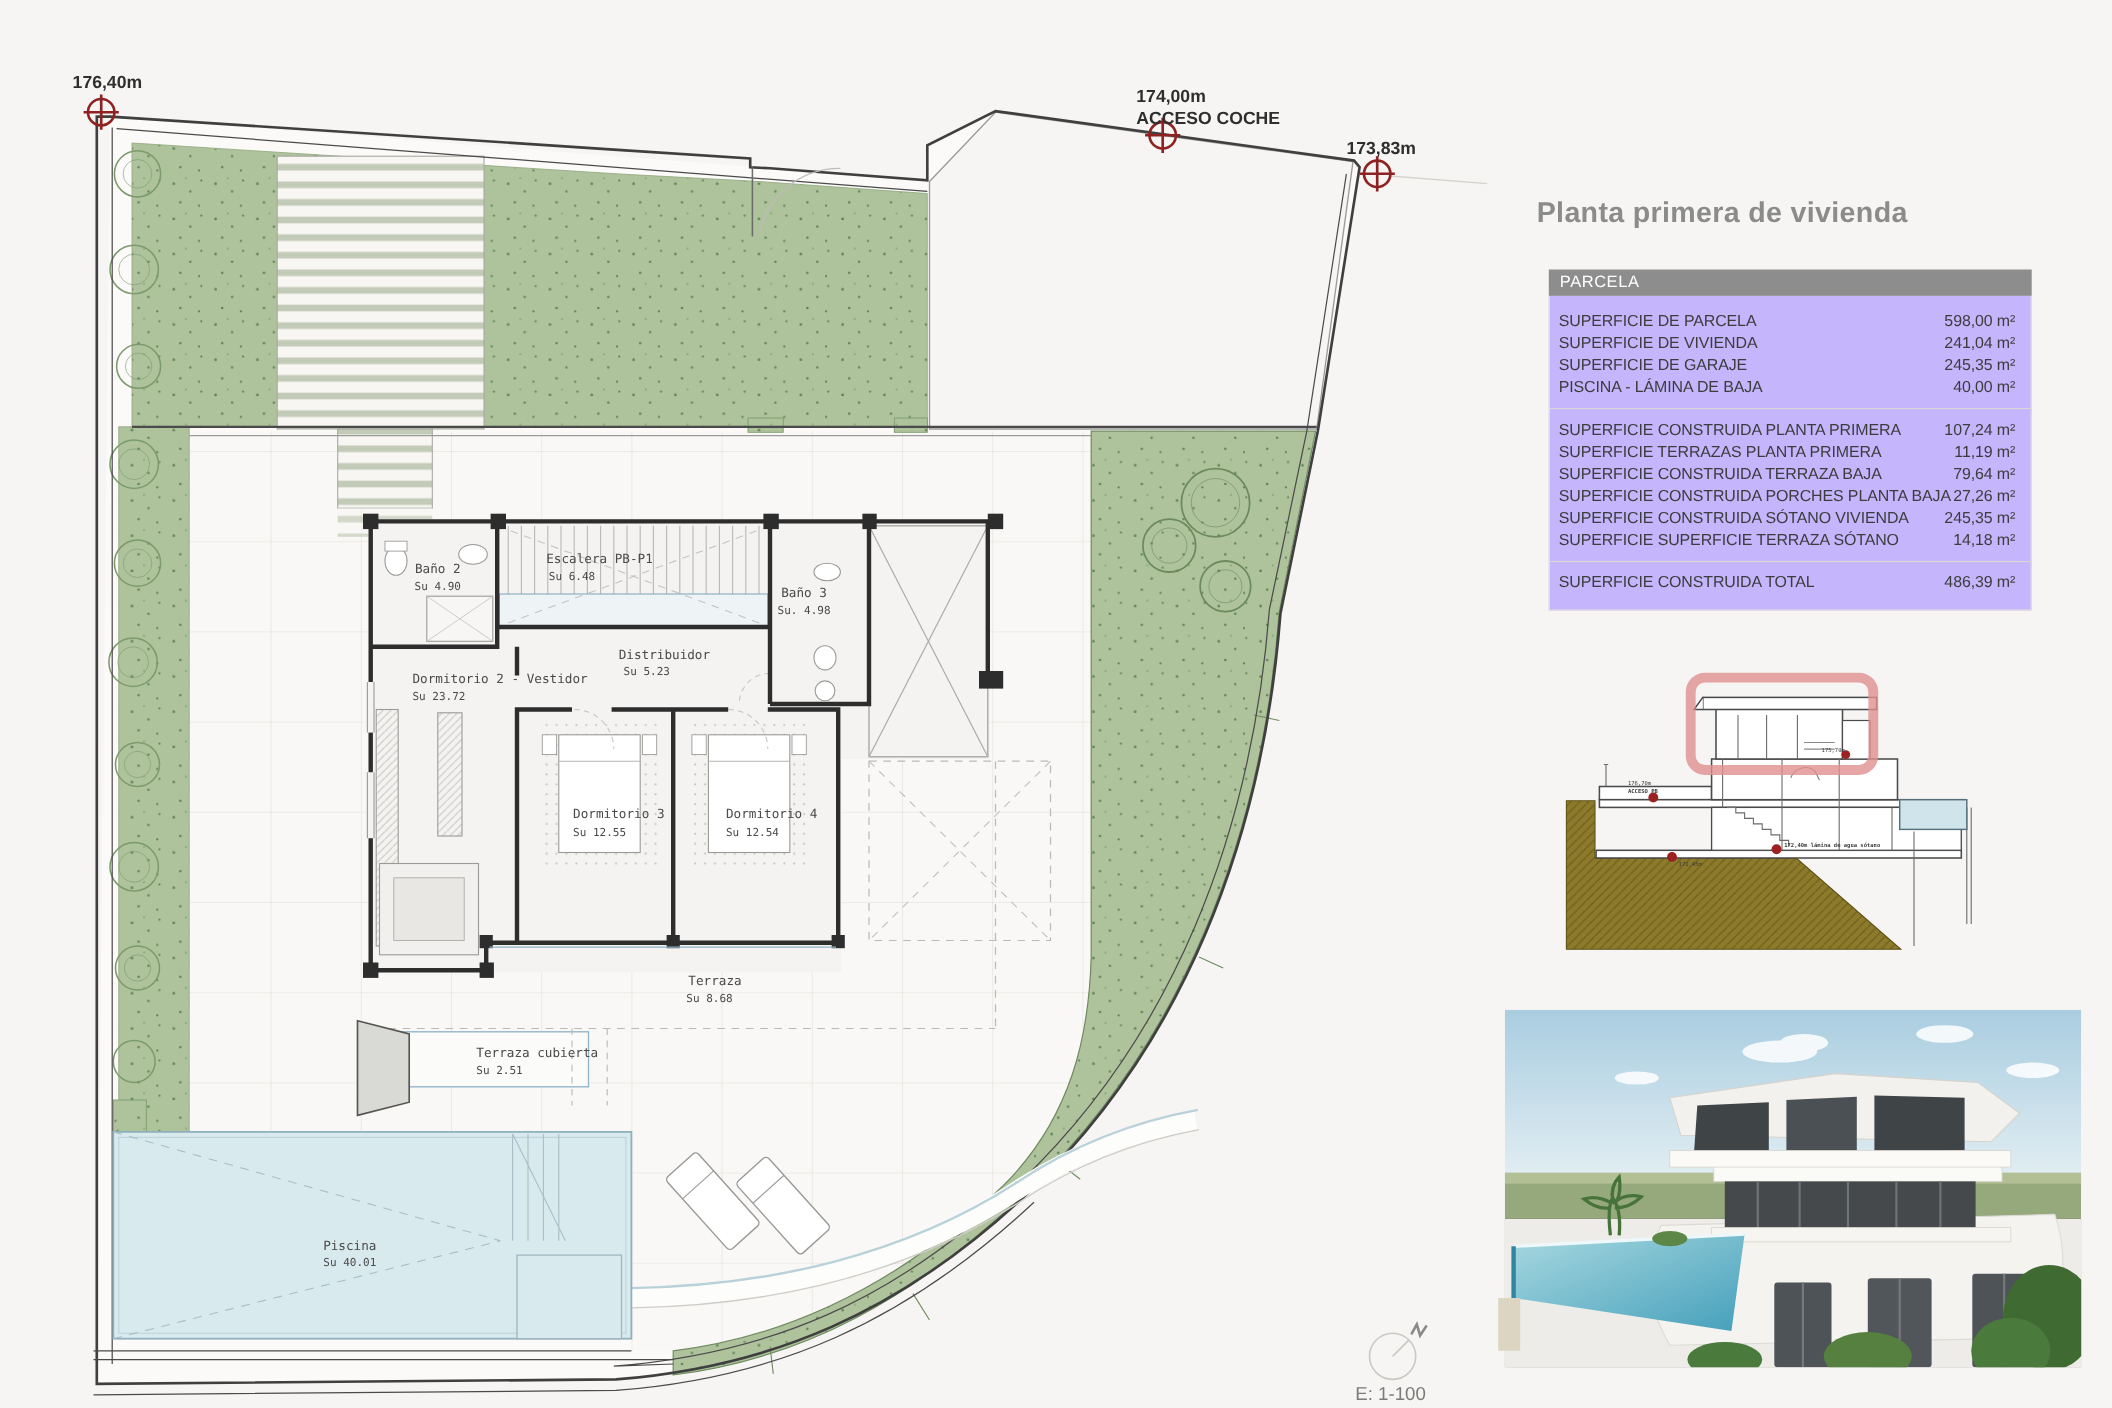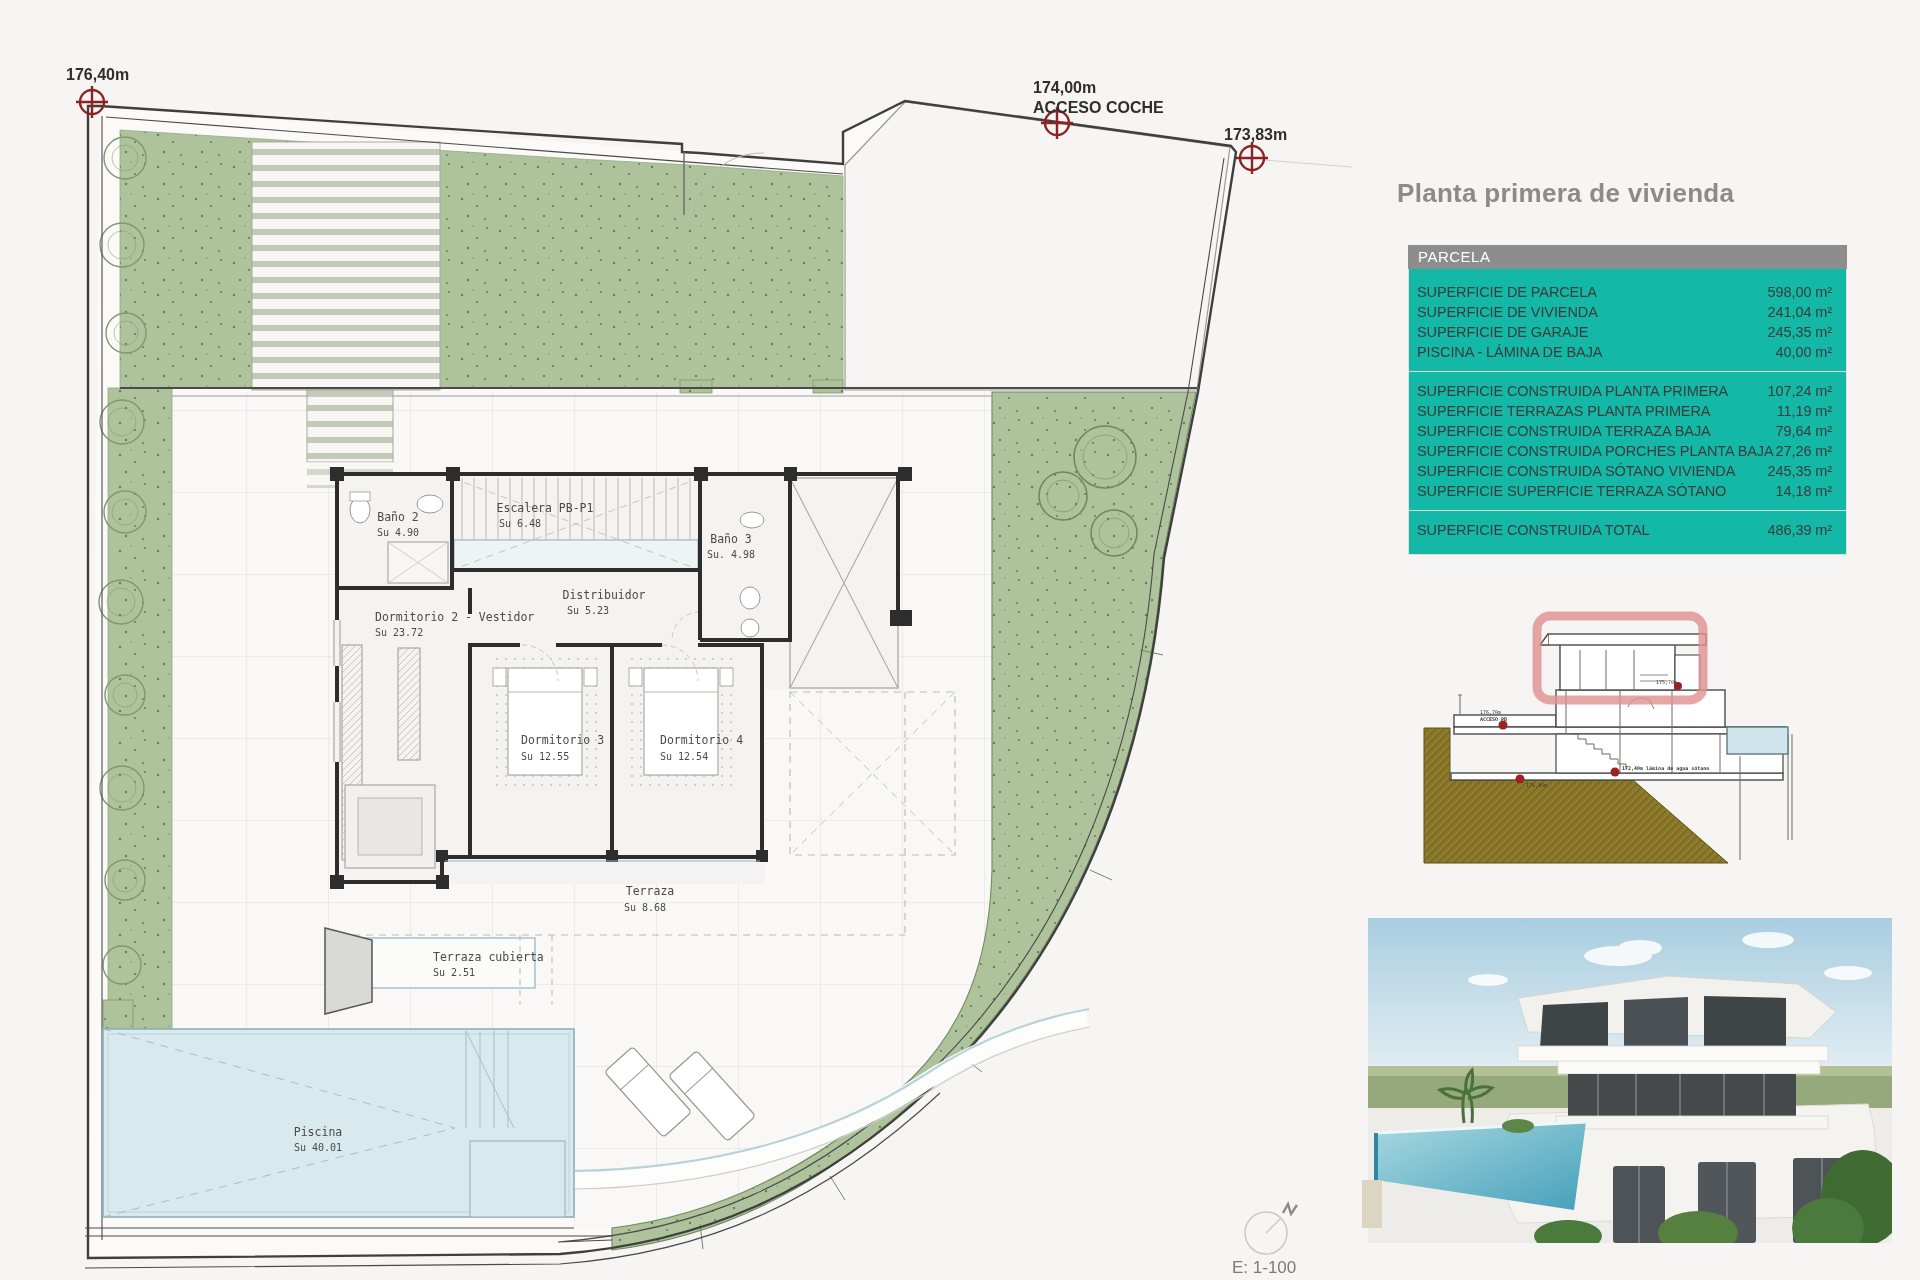--- a/index.html
+++ b/index.html
@@ -7,21 +7,21 @@
         font-family:"Liberation Sans",sans-serif;}
   svg text{user-select:none;}
   .plan-label{font-family:"DejaVu Sans Mono",monospace;fill:#4a4a4a;}
   .dim-label{font-family:"Liberation Sans",sans-serif;font-weight:bold;fill:#2e2e2e;font-size:16px;}
   .tiny{font-family:"DejaVu Sans Mono",monospace;fill:#3a3a3a;}
   .panel-title{position:absolute;left:1397px;top:178px;font-size:26px;font-weight:bold;
                color:#8b8b8b;letter-spacing:.3px;}
   .area-table{position:absolute;left:1380px;top:245px;width:439px;margin-left:28px;}
   .thead{background:#8d8d8d;color:#ffffff;font-size:15px;letter-spacing:.5px;
          padding:3px 0 4px 10px;}
-  .tbody{background:#14b8a6;border:1px solid #e1dedb;border-top:none;
+  .tbody{background:#c4b5fd;border:1px solid #e1dedb;border-top:none;
          padding:13px 14px 14px 8px;}
   .trow{display:flex;justify-content:space-between;font-size:14.5px;color:#3c3c3c;
         line-height:20px;letter-spacing:-0.1px;}
   .trow .tval{text-align:right;white-space:nowrap;}
   .tdivider{border-top:1px solid #dbd8d4;margin:9px -14px 9px -8px;}
   .swatch{position:absolute;left:1362px;top:1180px;width:20px;height:48px;background:#dbd5c2;}
 </style>
 </head>
 <body>
 

